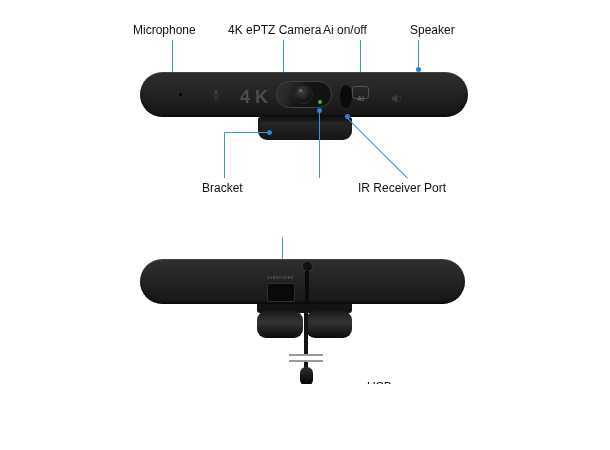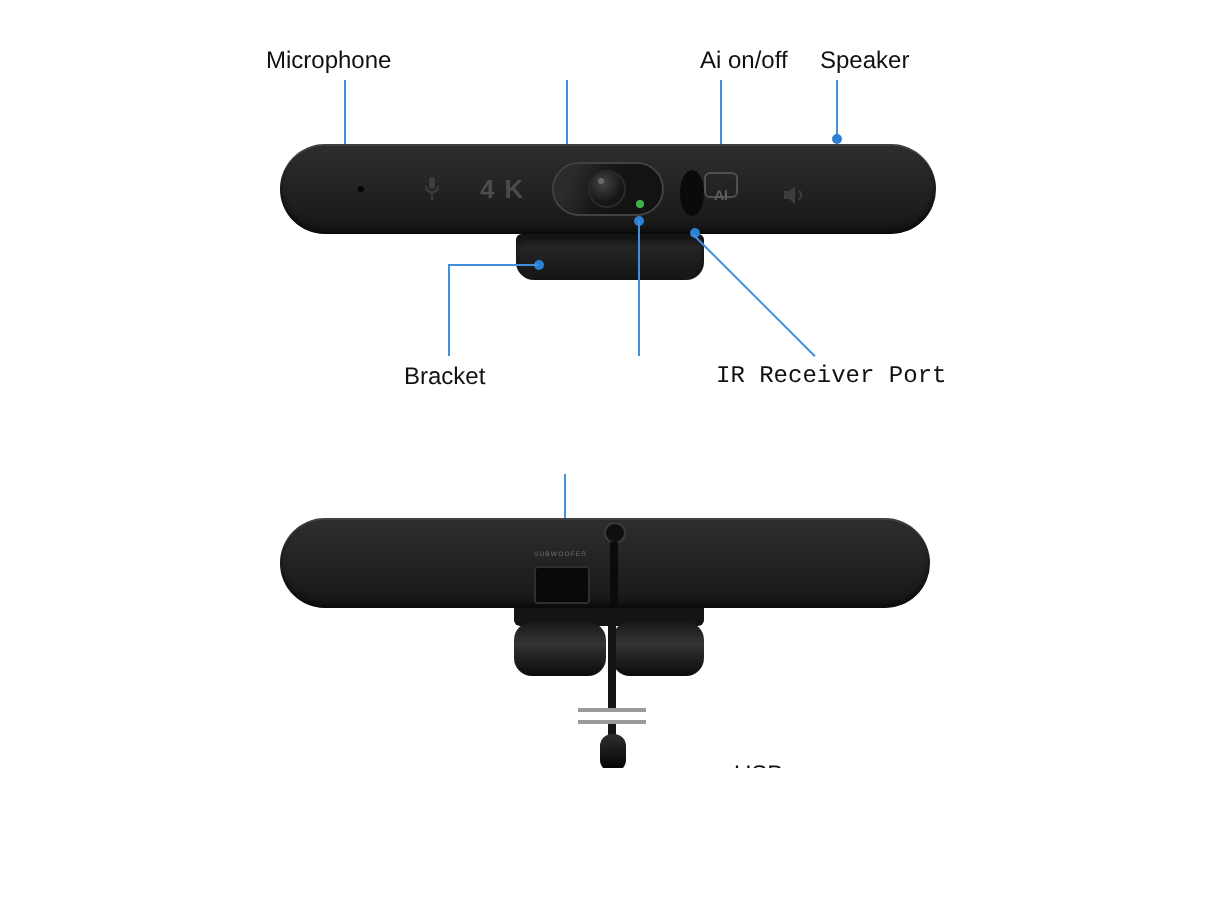--- a/index.html
+++ b/index.html
@@ -13,21 +13,22 @@
   .bar{position:absolute;background:linear-gradient(180deg,#2e2e2e 0%,#242424 45%,#161616 100%);
        border-radius:23px;box-shadow:inset 0 1px 0 rgba(255,255,255,0.10), inset 0 -2px 3px rgba(0,0,0,0.6);}
   .abs{position:absolute;}
 </style>
 </head>
 <body>
 
 <div class="canvas">
 
   <div class="label" style="left:133px;top:24px;">Microphone</div>
-  <div class="label" style="left:350px;top:24px;">Ai on/off</div>
+  <div class="label" style="left:228px;top:24px;">4K ePTZ Camera</div>
+  <div class="label" style="left:323px;top:24px;">Ai on/off</div>
   <div class="label" style="left:394px;top:24px;margin-left:16px;">Speaker</div>
 
   <div class="vline" style="left:172px;top:40px;height:48px;"></div>
   <div class="dot" style="left:170px;top:86px;"></div>
   <div class="vline" style="left:283px;top:40px;height:48px;"></div>
   <div class="dot" style="left:281px;top:86px;"></div>
   <div class="vline" style="left:360px;top:40px;height:46px;"></div>
   <div class="dot" style="left:358px;top:84px;"></div>
   <div class="vline" style="left:418px;top:40px;height:29px;"></div>
   <div class="dot" style="left:416px;top:67px;"></div>
@@ -37,21 +38,21 @@
     <div class="abs" style="left:39px;top:21px;width:3px;height:3px;border-radius:50%;background:#040404;"></div>
 
     <div class="abs" style="left:72px;top:16px;">
       <svg width="8" height="13" viewBox="0 0 8 13">
         <rect x="2.5" y="0.5" width="3" height="6" rx="1.5" fill="#3d3d3d"></rect>
         <path d="M1 5 a3 3.2 0 0 0 6 0" stroke="#3d3d3d" stroke-width="1" fill="none"></path>
         <line x1="4" y1="9" x2="4" y2="12" stroke="#3d3d3d" stroke-width="1"></line>
       </svg>
     </div>
 
-    <div class="abs" style="left:100px;top:15px;font-size:13px;font-weight:bold;color:#4c4c4c;letter-spacing:5px;">4K</div>
+    <div class="abs" style="left:100px;top:15px;font-size:18px;font-weight:bold;color:#4c4c4c;letter-spacing:5px;">4K</div>
 
     <div class="abs" style="left:136px;top:9px;width:56px;height:27px;border-radius:14px;background:#131313;
                 border:1px solid #424242;box-sizing:border-box;overflow:hidden;">
       <div class="abs" style="left:0;top:0;width:100%;height:100%;
                   background:linear-gradient(115deg,rgba(255,255,255,0.10) 18%,rgba(255,255,255,0.02) 45%,transparent 60%);"></div>
       <div class="abs" style="left:17px;top:3px;width:19px;height:19px;border-radius:50%;
                   background:radial-gradient(circle at 38% 32%,#454545,#161616 62%);
                   border:1px solid #2a2a2a;box-sizing:border-box;"></div>
       <div class="abs" style="left:22px;top:7px;width:3px;height:3px;border-radius:50%;background:#6a6a6a;"></div>
       <div class="abs" style="left:41px;top:18px;width:4px;height:4px;border-radius:50%;background:#43b14b;"></div>
@@ -80,21 +81,21 @@
   <div class="hline" style="left:224px;top:132px;width:45px;"></div>
   <div class="vline" style="left:224px;top:132px;height:46px;"></div>
 
   <div class="dot" style="left:317px;top:108px;"></div>
   <div class="vline" style="left:319px;top:110px;height:68px;"></div>
 
   <div class="dot" style="left:345px;top:114px;"></div>
   <div class="dline" style="left:347px;top:117px;width:86px;transform:rotate(45deg);"></div>
 
   <div class="label" style="left:202px;top:182px;">Bracket</div>
-  <div class="label" style="left:358px;top:182px;font-family:Liberation Mono, monospace;">IR Receiver Port</div>
+  <div class="label" style="left:358px;top:182px;">IR Receiver Port</div>
 
   <div class="vline" style="left:282px;top:237px;height:34px;"></div>
   <div class="dot" style="left:280px;top:270px;"></div>
 
   <div class="bar" style="left:140px;top:259px;width:325px;height:45px;">
 
     <div class="abs" style="left:127px;top:17px;font-size:6px;color:#6e6e6e;transform:scale(0.55);transform-origin:left top;letter-spacing:1px;">SUBWOOFER</div>
     <div class="abs" style="left:127px;top:24px;width:28px;height:19px;background:#090909;border-radius:2px;
                 border:1px solid #2e2e2e;box-sizing:border-box;"></div>
 

